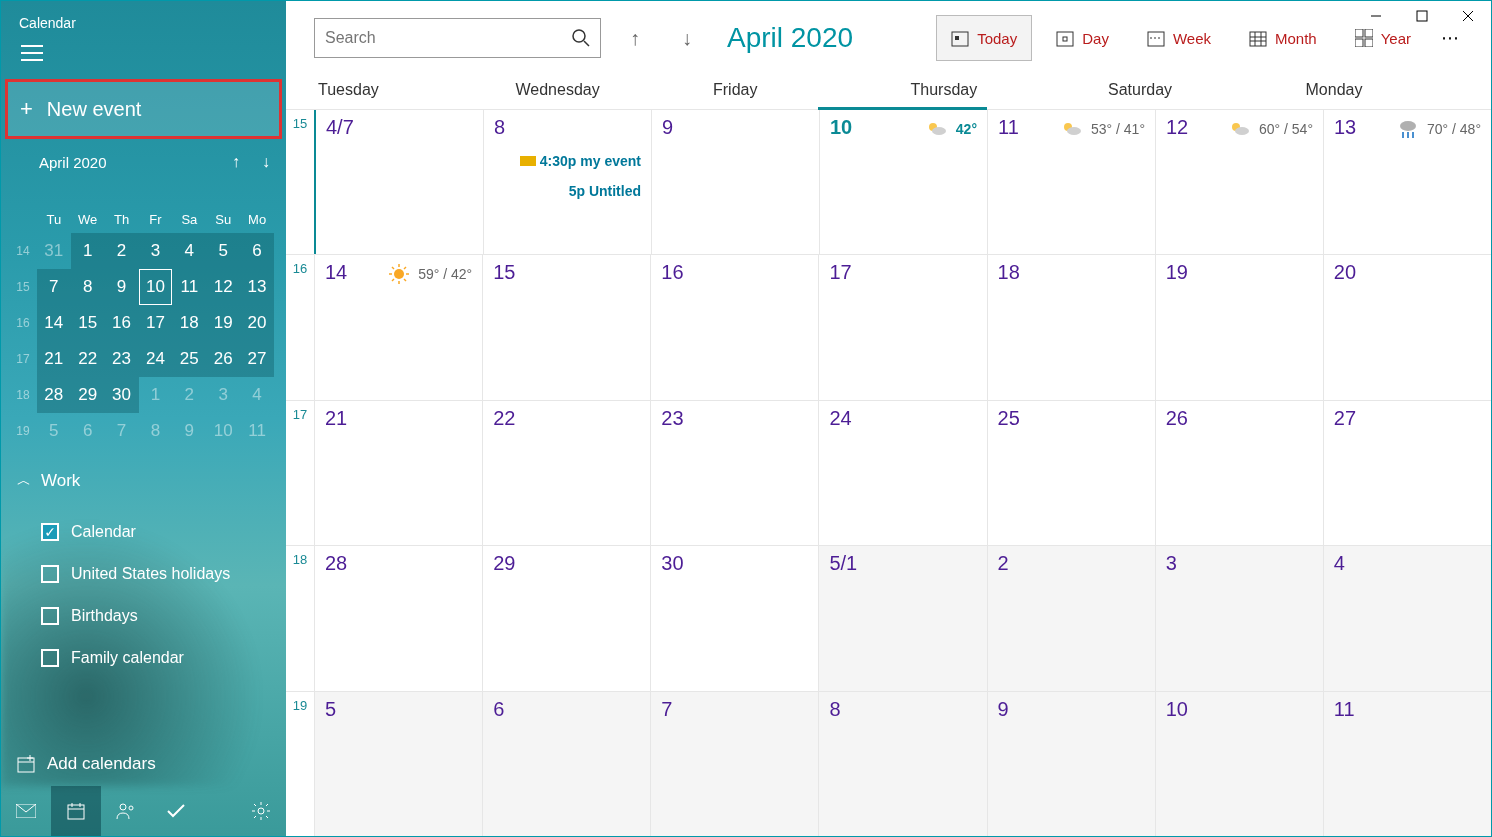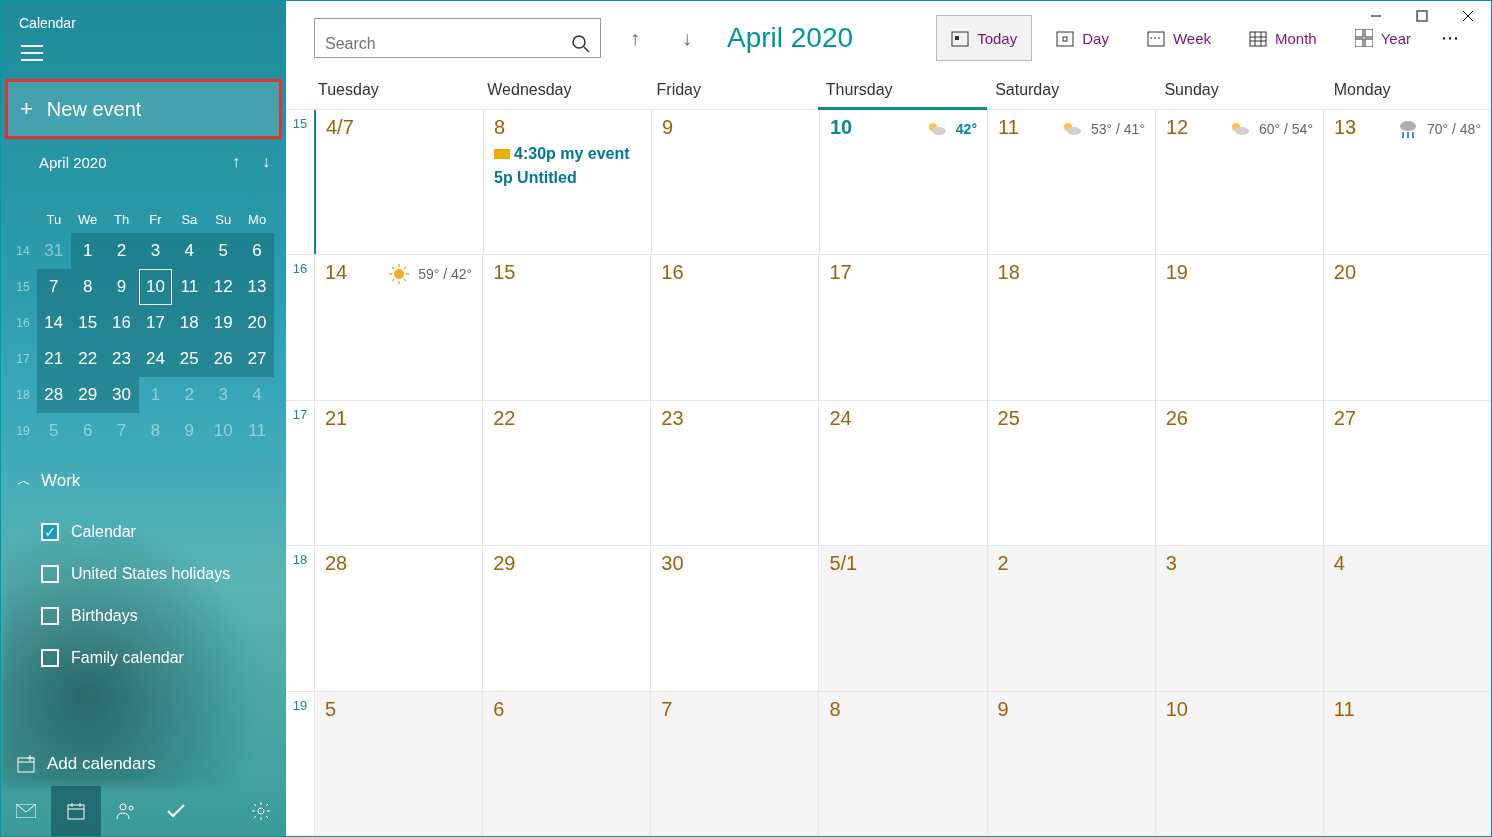--- a/index.html
+++ b/index.html
@@ -31,45 +31,45 @@
 .chev { font-size: 14px; }
 .cal-item { display:flex; align-items:center; gap:12px; padding: 12px 0 12px 24px; cursor:pointer; font-size: 16px;}
 .chk { width:18px; height:18px; border:2px solid #fff; display:flex; align-items:center; justify-content:center; font-size:14px;}
 .chk.checked { background:#1a9bb8; color:#fff; }
 .add-cal { display:flex; align-items:center; gap:12px; padding: 12px 16px; font-size:17px; cursor:pointer; position:relative; z-index:2;}
 .bottombar { display:flex; height:50px; border-top: none; position:relative; z-index:2;}
 .bb-btn { width:50px; height:50px; display:flex; align-items:center; justify-content:center; font-size:18px; cursor:pointer; color:#fff;}
 .bb-btn.active { background: rgba(0,50,60,.45); }
 .main { flex:1; background:#fff; display:flex; flex-direction:column; }
 .toolbar { display:flex; align-items:center; padding: 14px 24px 14px 28px; gap:16px; }
-.search { width: 287px; height:40px; border:1px solid #999; display:flex; align-items:flex-start; padding:16px 10px; }
+.search { width: 287px; height:40px; border:1px solid #999; display:flex; align-items:center; padding:16px 10px; }
 .search input { border:none; outline:none; flex:1; font-size:16px; }
 .search-ico { font-size:18px; }
 .nav-arrow { width:36px; height:36px; display:flex; align-items:center; justify-content:center; font-size:20px; color:#666; cursor:pointer; }
 .month-title { font-size:28px; color:#0094a3; font-weight:400; margin-left:6px; }
 .view-btns { display:flex; gap:10px; margin-left:auto; align-items:center; }
-.vbtn { height:46px; padding:0 14px; display:flex; align-items:center; gap:8px; cursor:pointer; font-size:15px; color:#701a75; }
+.vbtn { height:46px; padding:0 14px; display:flex; align-items:center; gap:8px; cursor:pointer; font-size:15px; color:#b91c1c; }
 .vbtn .ico { width:18px; height:18px; display:inline-flex; }
 .vbtn.today { border:1px solid #bbb; background:#f3f3f3; }
 .more { font-size:18px; cursor:pointer; padding:0 6px; letter-spacing:2px;}
 .dow-row { display:flex; padding-left: 20px; }
 .dow { flex:1; padding: 6px 12px 10px 12px; font-size:16px; color:#333; }
 .grid { flex:1; display:flex; flex-direction:column; }
 .grow { flex:1; display:flex; border-top:1px solid #e6e6e6; position:relative; }
 .wknum { width:28px; color:#168; font-size:13px; padding-top:6px; text-align:center; color:#1a8a95;}
 .today-bar { position:absolute; top:-3px; height:3px; background:#0a8a95; }
 .cell { flex:1; border-left:1px solid #e6e6e6; padding:6px 10px; position:relative; cursor:pointer; }
 .cell.first { border-left: 2px solid #0a8a95; }
 .cell.offmonth { background:#f5f5f5; }
 .cell.today .dnum { color:#0a8a95; font-weight:600; }
-.dnum { font-size:20px; color:#a16207; }
+.dnum { font-size:20px; color:#4c1d95; }
 .weather { position:absolute; top:8px; right:10px; display:flex; align-items:center; gap:8px; font-size:14px; color:#666; }
 .w-ico { width:22px; height:22px; display:inline-flex; align-items:center; justify-content:center; }
 .temp-today { color:#0a8a95; font-weight:600; }
-.event { font-size:16px; color:#00789a; font-weight:600; margin-top:6px; display:flex; align-items:center; gap:4px;}
+.event { font-size:14px; color:#00789a; font-weight:600; margin-top:14px; display:flex; align-items:center; gap:4px;justify-content:flex-end;}
 .ev-chip { width:16px; height:10px; background:#e8b000; display:inline-block; }
 svg { display:block; }
 </style>
 </head>
 <body>
 
 <div class="titlebar-text">Calendar</div>
 <div class="win-controls">
   <div class="win-btn">
     <svg width="12" height="12">
@@ -334,21 +334,20 @@
         <div class="more">⋯</div>
       </div>
     </div>
 
     <div class="dow-row" id="dow-row">
         <div class="dow">Tuesday</div>
         <div class="dow">Wednesday</div>
         <div class="dow">Friday</div>
         <div class="dow">Thursday</div>
         <div class="dow">Saturday</div>
-        <div class="dow">Sunday</div>
         <div class="dow">Monday</div>
       </div>
     <div class="grid" id="grid">
         <div class="grow">
           <div class="today-bar" style="left:calc(28px + (100% - 28px)/7*3); width:calc((100% - 28px)/7);"></div>
           <div class="wknum">15</div>
           <div class="cell first">
       <div class="dnum">4/7</div>
           </div>
           <div class="cell">

